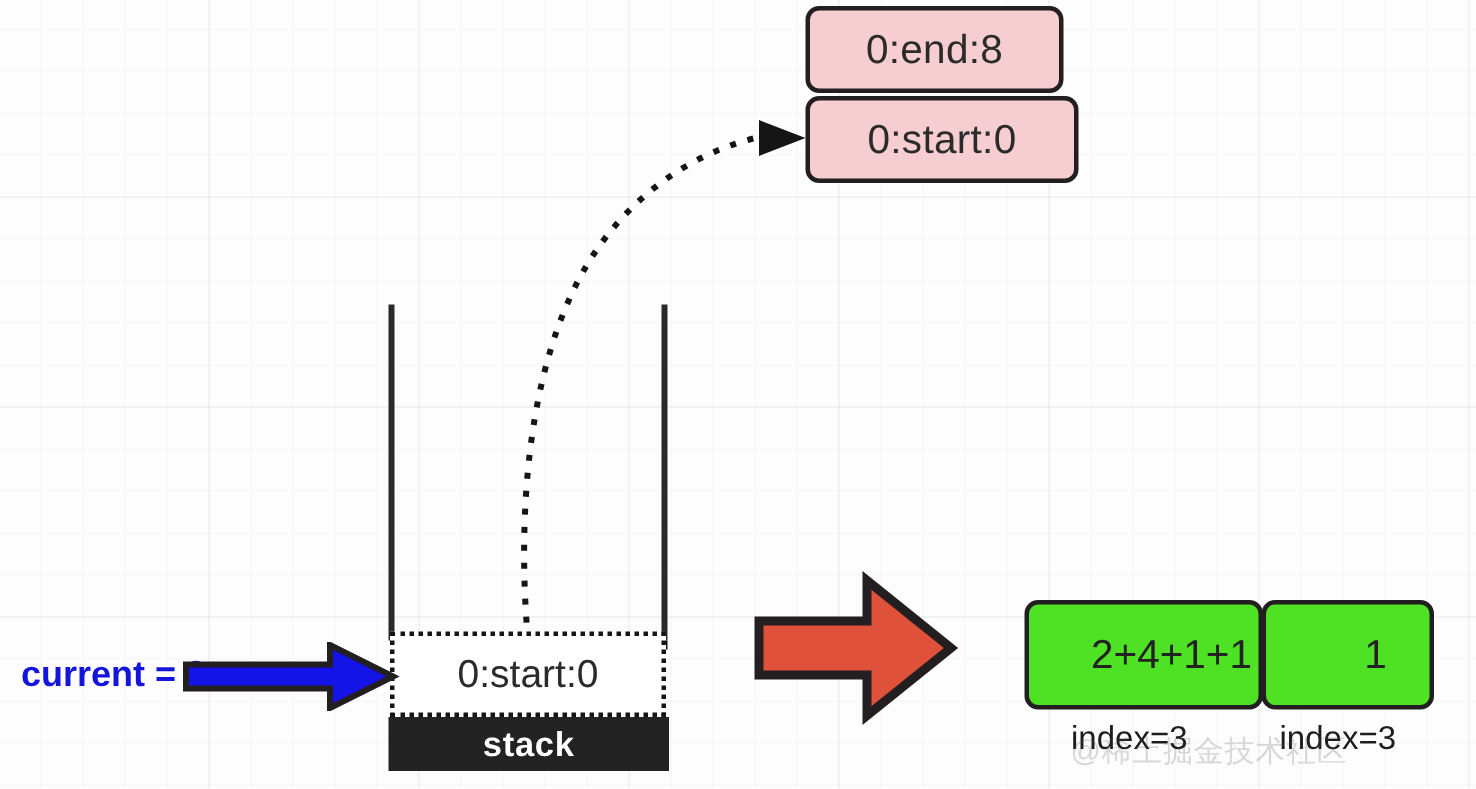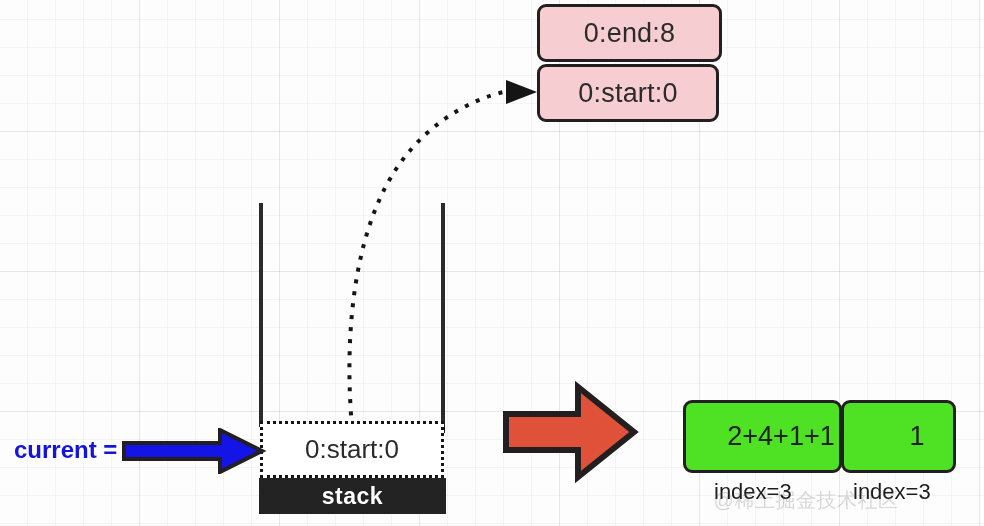--- a/index.html
+++ b/index.html
@@ -30,21 +30,21 @@
     background: #f6cdd1;
     border: 3.5px solid #231f20;
     border-radius: 9px;
     display: flex;
     align-items: center;
     justify-content: center;
     color: #2b2b2b;
     font-size: 27px;
     letter-spacing: 0.2px;
   }
-  #pink-end  { left: 537px; top: 4px;  width: 185px; height: 58px; }
+  #pink-end  { left: 537px; top: 4px;  width: 172px; height: 58px; }
   #pink-start{ left: 537px; top: 64px; width: 182px; height: 58px; }
 
   
   .stack-wall {
     position: absolute;
     width: 4px;
     background: #2a2a2a;
   }
   #stack-wall-left  { left: 259px; top: 203px; height: 224px; }
   #stack-wall-right { left: 441px; top: 203px; height: 224px; }

